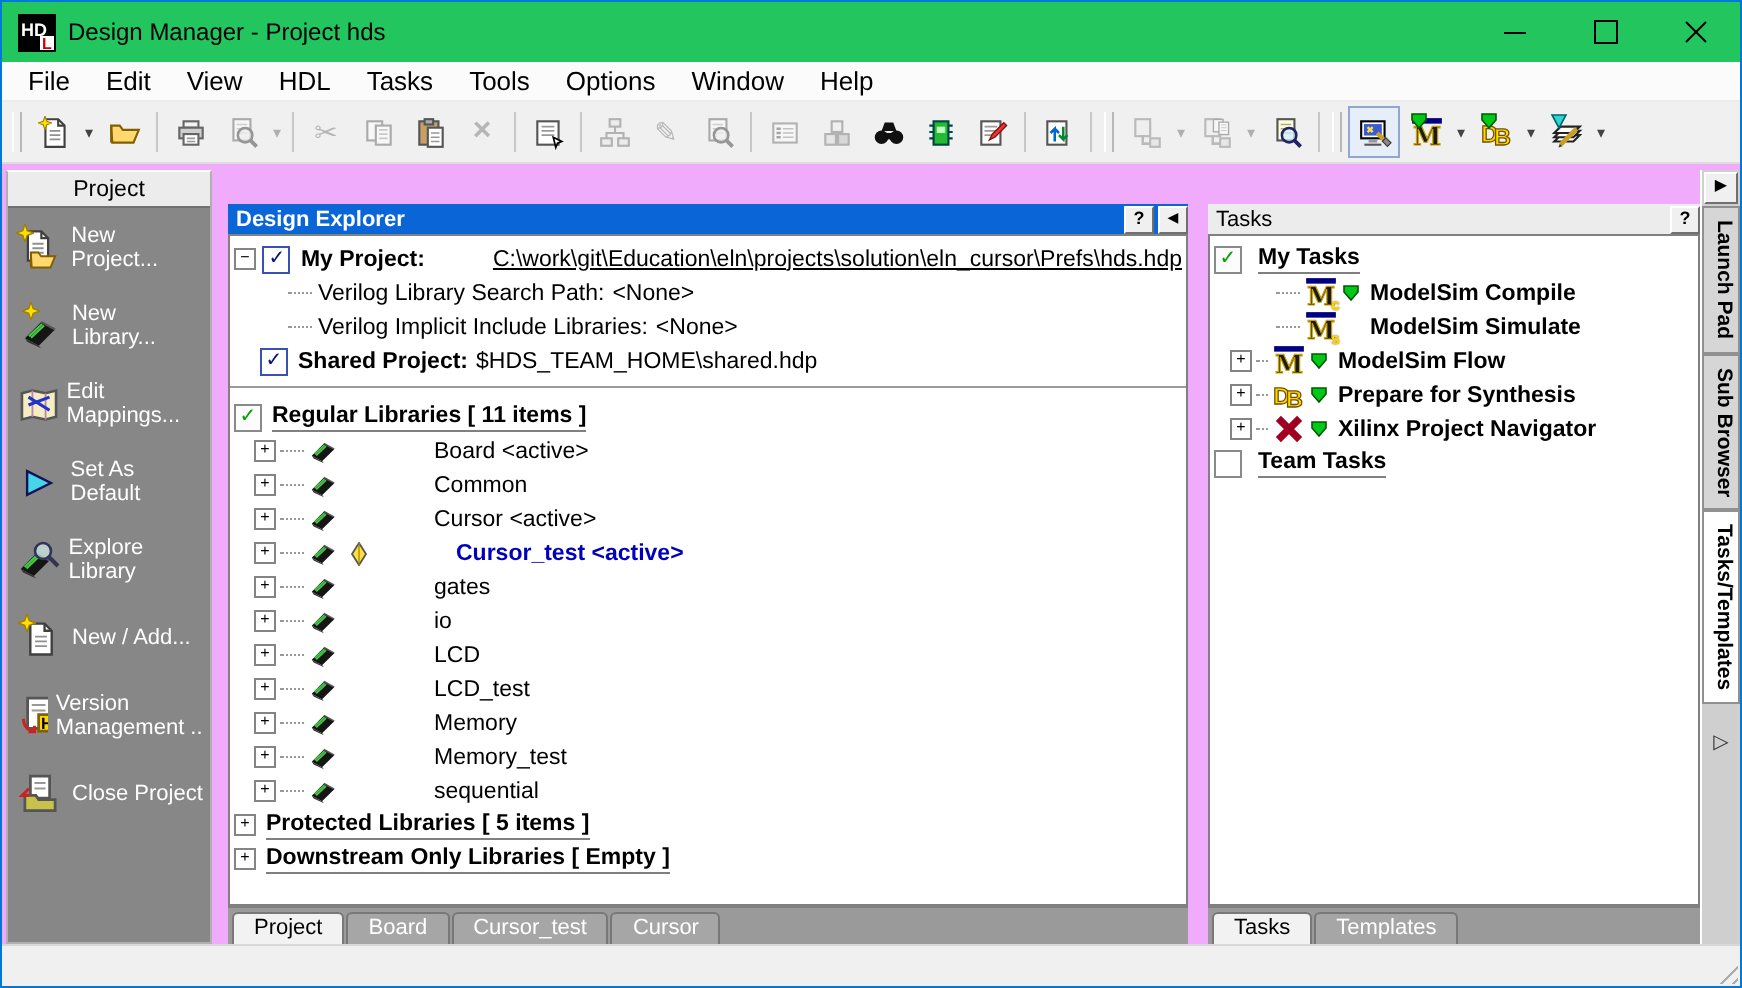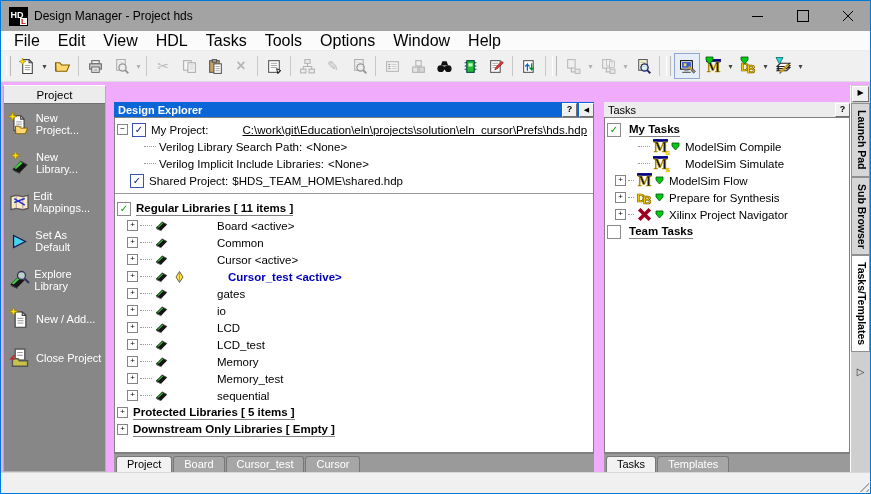--- a/index.html
+++ b/index.html
@@ -1,28 +1,28 @@
 <!DOCTYPE html>
 <html><head>
 <meta charset="utf-8">
 <style>
   html,body{margin:0;padding:0;}
   body{width:871px;height:494px;overflow:hidden;font-family:"Liberation Sans","DejaVu Sans",sans-serif;font-size:11px;color:#000;background:#fff;}
   .window{box-sizing:border-box;width:871px;height:494px;border:1px solid #0078d7;display:flex;flex-direction:column;background:#f0f0f0;}
   
-  .titlebar{height:30px;background:#a3a3a3;display:flex;align-items:center;flex:0 0 auto;}
+  .titlebar{height:30px;background:#22c55e;display:flex;align-items:center;flex:0 0 auto;}
   .titlebar .logo{margin:0 6px 0 8px;flex:0 0 auto;}
   .titlebar .title{font-size:12px;color:#000;flex:1 1 auto;}
   .wbtns{display:flex;height:100%;}
   .wbtn{width:45px;height:100%;display:flex;align-items:center;justify-content:center;}
   .glyph-min{width:11px;height:1px;background:#000;}
   .glyph-max{width:10px;height:10px;border:1px solid #000;}
   
   .menubar{height:19px;background:#fbfbfb;display:flex;align-items:center;padding-left:4px;flex:0 0 auto;border-bottom:1px solid #ececec;}
-  .menuitem{padding:2px 9px;font-size:16px;}
+  .menuitem{padding:2px 9px;font-size:13px;}
   
   .toolbar{height:30px;background:#f0f0f0;display:flex;align-items:center;padding-left:2px;flex:0 0 auto;border-bottom:1px solid #dcdcdc;}
   .grip{width:3px;height:20px;border-left:1px solid #fff;border-right:1px solid #b8b8b8;margin:0 3px;}
   .tsep{width:1px;height:20px;background:#c8c8c8;margin:0 3px;}
   .tbtn{width:24px;height:24px;display:flex;align-items:center;justify-content:center;background:transparent;border:1px solid transparent;}
   .tbtn.pressed{border:1px solid #90a8d0;background:#e6eefa;}
   .tbtn.dis{filter:grayscale(1) opacity(.45);}
   .caret{font-size:8px;color:#444;width:9px;text-align:center;}
   .caret.dis{color:#b0b0b0;}
   .tglyph{font-size:14px;color:#707070;line-height:1;}
@@ -49,21 +49,21 @@
   .pbody{flex:1 1 auto;background:#fff;border:1px solid #808080;overflow:hidden;display:flex;flex-direction:column;min-height:0;}
   .projbox{border-bottom:1px solid #9a9a9a;padding:3px 2px 4px 2px;}
   .libbox{flex:1 1 auto;padding:4px 2px;}
   .trow{display:flex;align-items:center;height:17px;white-space:nowrap;font-size:11.5px;}
   .exp{width:9px;height:9px;border:1px solid #848484;background:#fff;font-size:8px;line-height:7px;text-align:center;color:#000;flex:0 0 auto;}
   .expblank{width:9px;flex:0 0 auto;}
   .dots{width:12px;border-top:1px dotted #999;flex:0 0 auto;margin:0 2px;}
   .cb{width:12px;height:12px;background:#fff;border:1px solid #3a50b4;color:#00127a;font-size:10px;font-weight:bold;line-height:11px;text-align:center;flex:0 0 auto;}
   .cbg{width:12px;height:12px;background:#fcfcfc;border:1px solid #8a8a8a;color:#00a000;font-size:10px;font-weight:bold;line-height:11px;text-align:center;flex:0 0 auto;}
   .cbe{width:12px;height:12px;background:#fff;border:1px solid #8a8a8a;flex:0 0 auto;}
-  .tlabel{margin-left:5px;}
+  .tlabel{margin-left:5px;font-weight:bold;}
   .tvalue{margin-left:4px;}
   .pathcol{margin-left:34px;text-decoration:underline;}
   .child{padding-left:27px;}
   .elbow{width:12px;border-top:1px dotted #999;flex:0 0 auto;margin-right:3px;}
   .sect{font-weight:bold;font-size:11.5px;border-bottom:1px solid #808080;box-shadow:0 1px 0 #fff;padding-bottom:1px;}
   .librow{padding-left:10px;}
   .secthead{margin-top:2px;}
   .libname{margin-left:8px;padding-left:40px;}
   .activeLib{color:#0000bb;font-weight:bold;}
   .badge{width:9px;height:9px;flex:0 0 auto;margin-left:2px;}
@@ -482,20 +482,26 @@
           </div>
         <div class="sitem">
             <svg class="ic22">
               <use href="#i-doc" x="3" y="3" width="19" height="19"></use>
               <use href="#i-spark" x="1" y="0" width="9" height="9"></use>
             </svg>
             <span class="lbl">New / Add...</span>
           </div>
         <div class="sitem">
             <svg class="ic22">
+              <use href="#i-verdoc" x="1" y="1" width="22" height="22"></use>
+            </svg>
+            <span class="lbl">Version Management ..</span>
+          </div>
+        <div class="sitem">
+            <svg class="ic22">
               <use href="#i-closefold" x="1" y="1" width="22" height="22"></use>
             </svg>
             <span class="lbl">Close Project</span>
           </div>
       </div>
     </div>
 
     <div class="spacer8"></div>
 
     <div class="panel explorer" style="flex:1 1 auto;">

